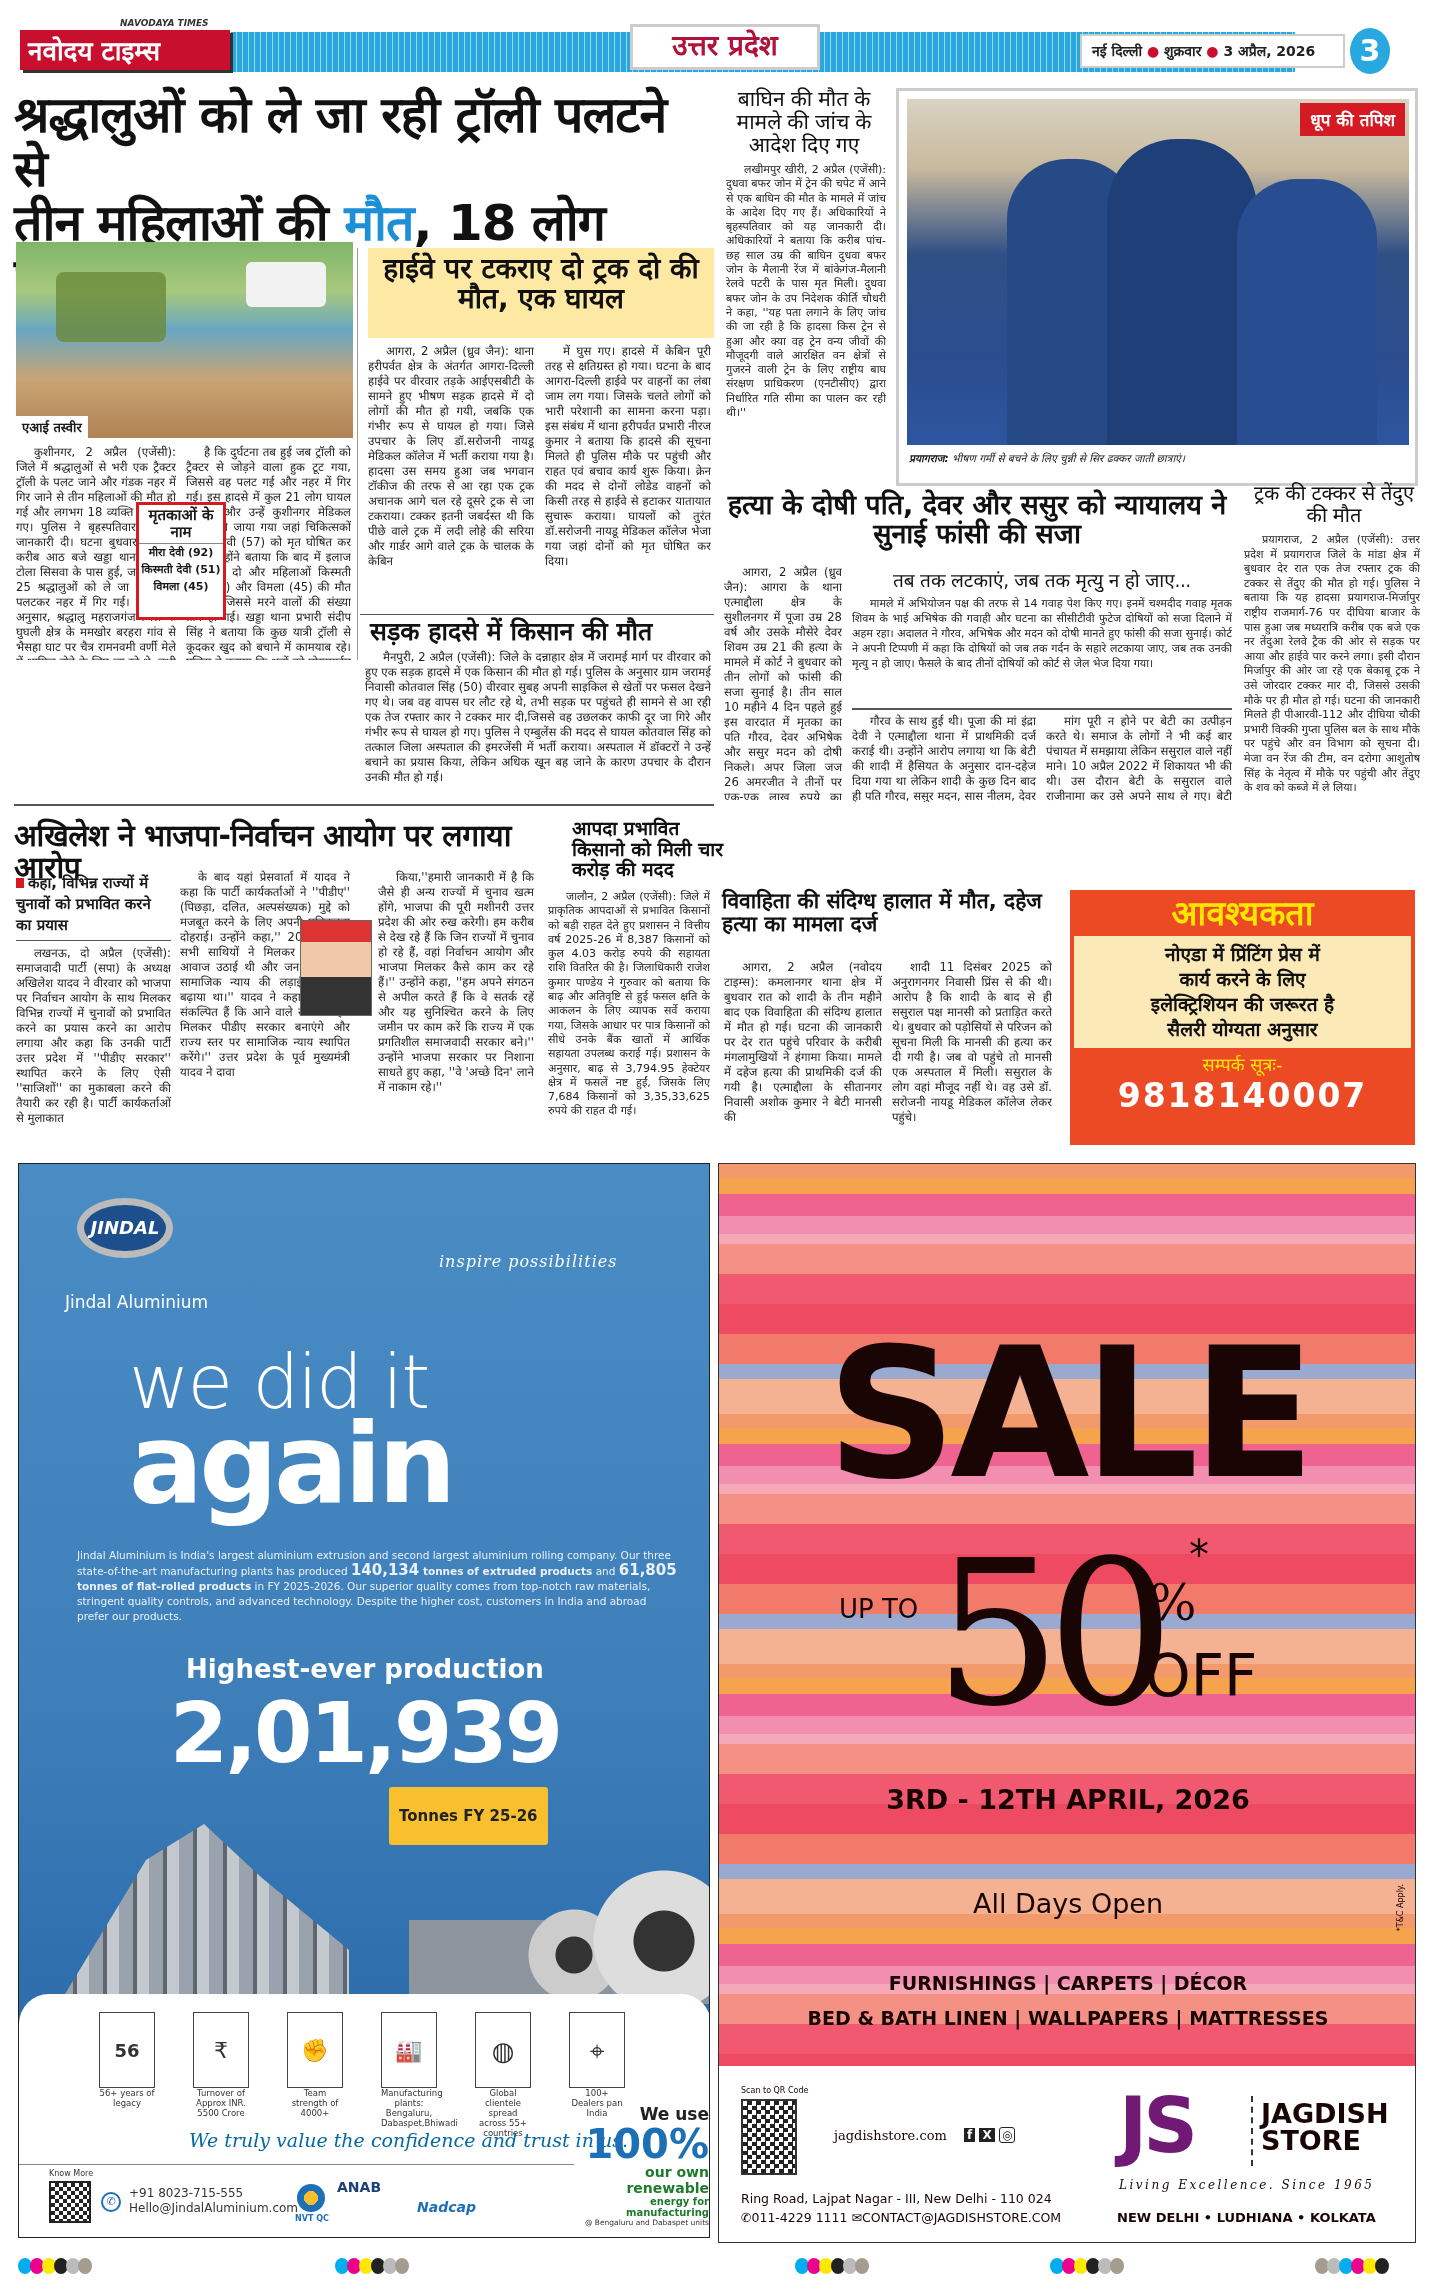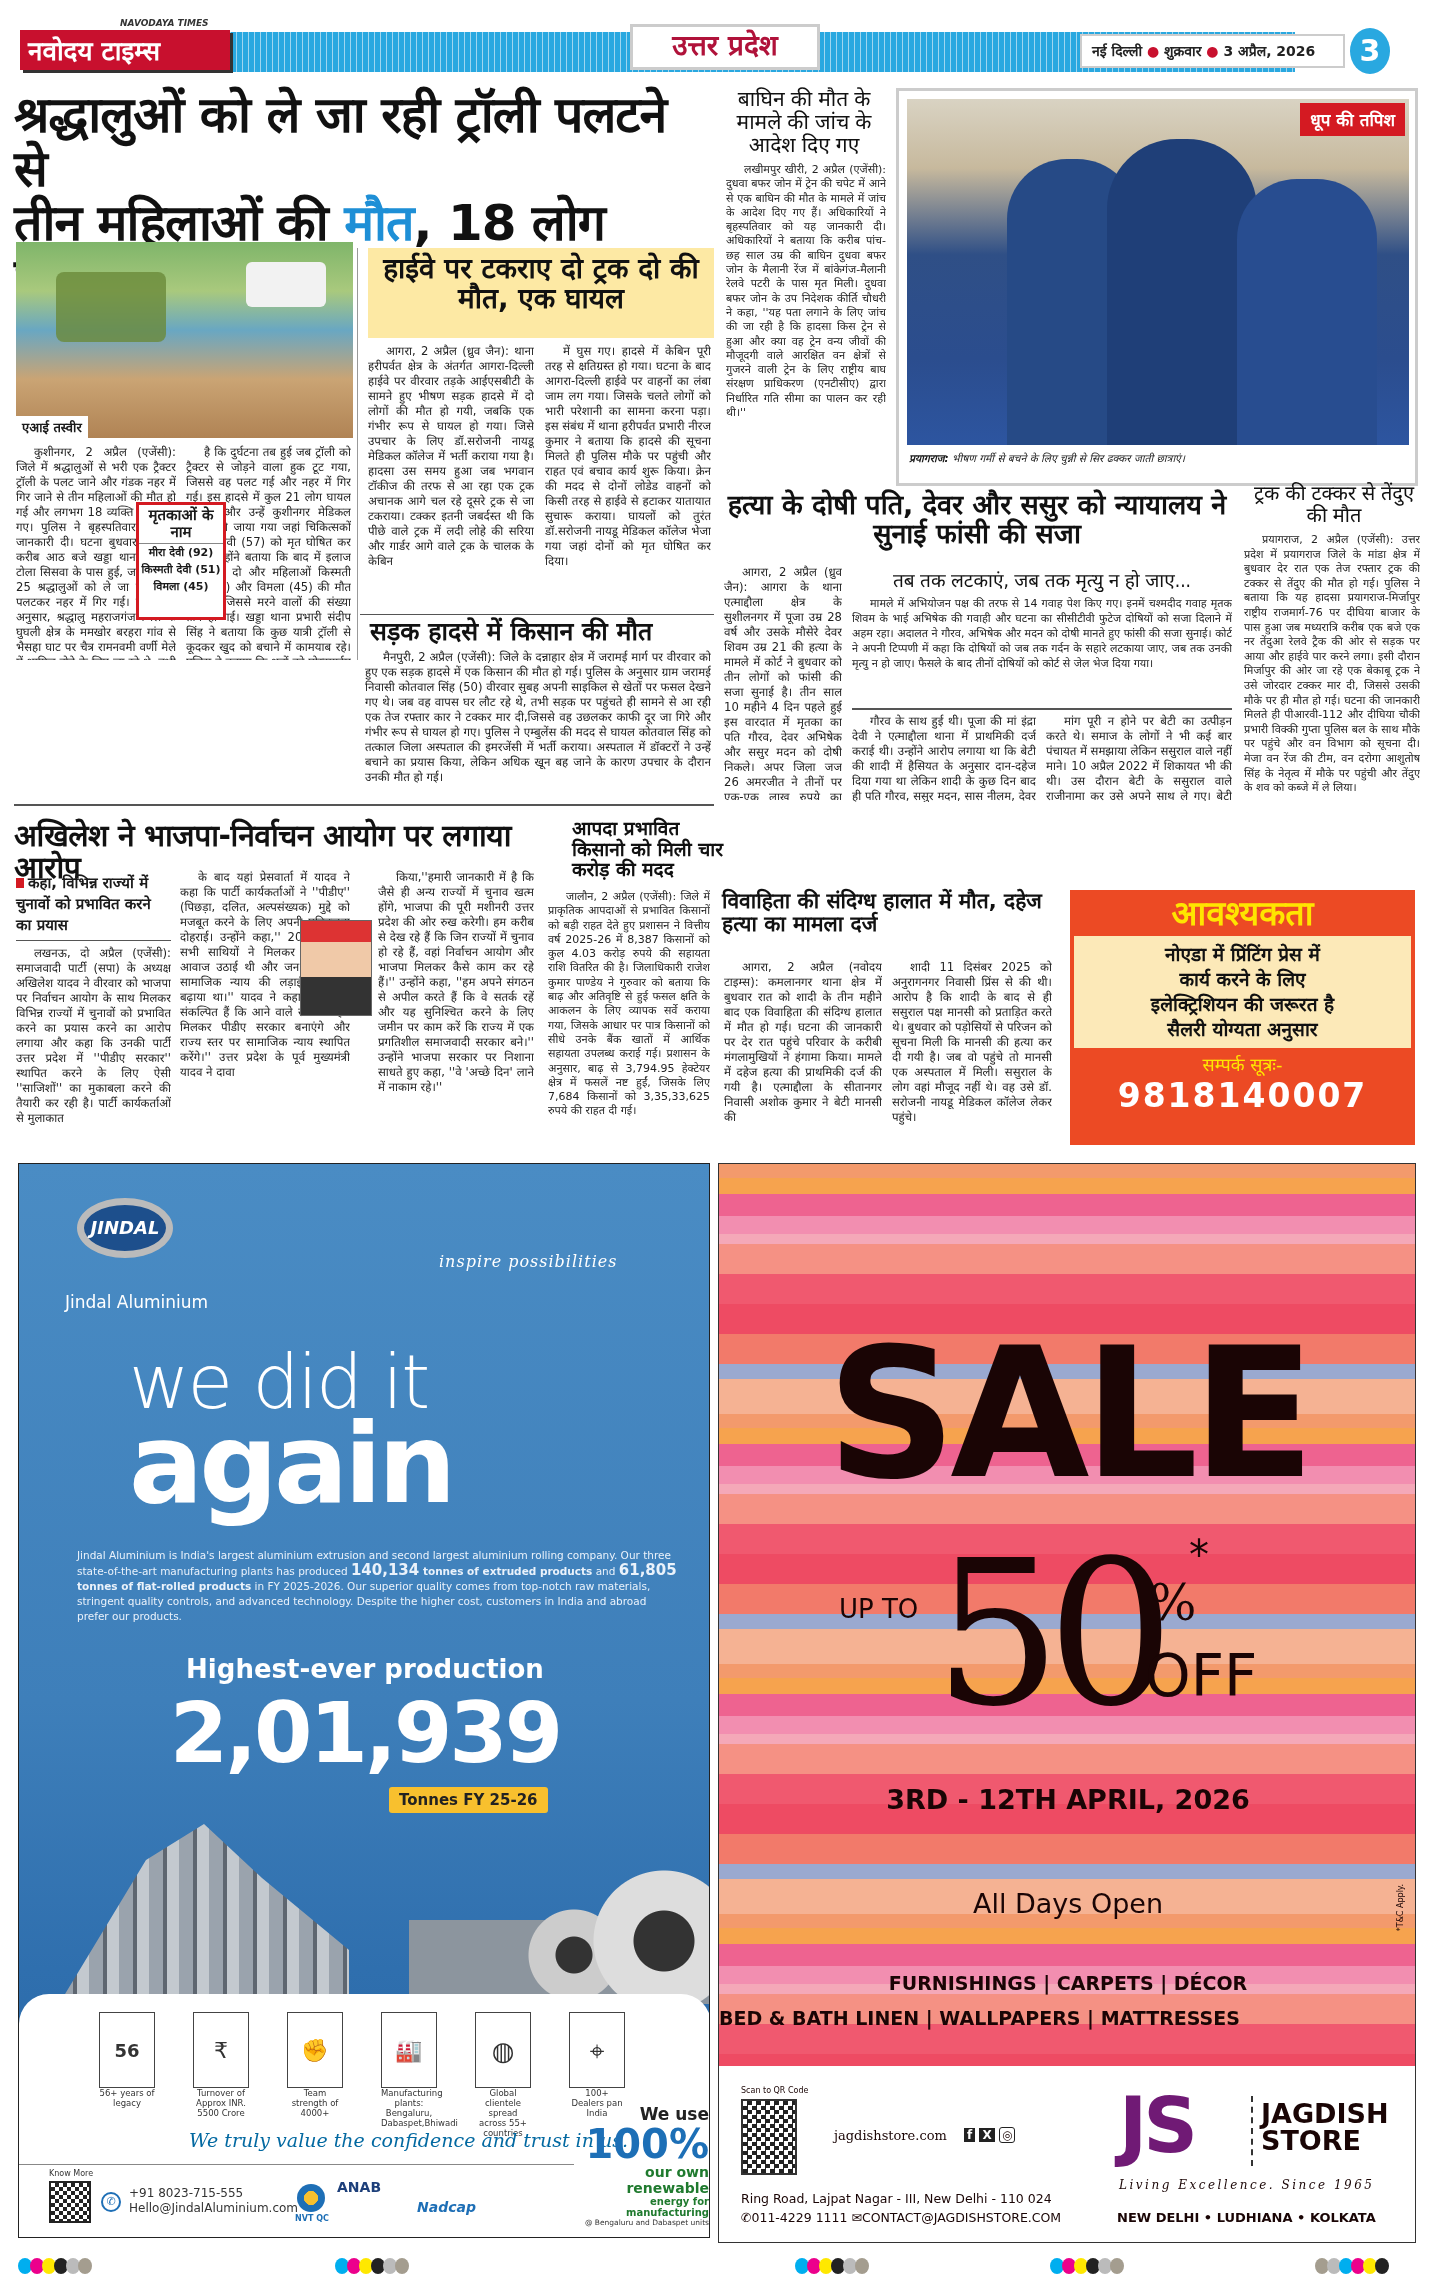--- a/index.html
+++ b/index.html
@@ -174,21 +174,21 @@
   <div class="abs" style="left:58px;top:34px;width:96px;height:60px;border-radius:50%;border:7px solid #bbb;background:#1d4f8c;text-align:center;line-height:46px;font-weight:bold;font-style:italic;font-size:18px">JINDAL</div>
   <div class="abs" style="left:46px;top:128px;font-size:17px">Jindal Aluminium</div>
   <div class="abs" style="left:420px;top:88px;font-size:16px;font-style:italic;font-family:'DejaVu Serif',serif;letter-spacing:1px">inspire possibilities</div>
   <div class="abs" style="left:110px;top:175px;font-size:74px;font-weight:200;letter-spacing:-2px">we did it</div>
   <div class="abs" style="left:110px;top:245px;font-size:110px;font-weight:bold;line-height:110px;letter-spacing:-4px">again</div>
   <div class="abs" style="left:58px;top:384px;width:600px;font-size:10.5px;line-height:15px;color:#eaf2fb">
     <span>Jindal Aluminium is India's largest aluminium extrusion and second largest aluminium rolling company. Our three state-of-the-art manufacturing plants has produced </span><b style="font-size:15px">140,134</b><b> tonnes of extruded products</b><span> and </span><b style="font-size:15px">61,805</b><b> tonnes of flat-rolled products</b><span> in FY 2025-2026. Our superior quality comes from top-notch raw materials, stringent quality controls, and advanced technology. Despite the higher cost, customers in India and abroad prefer our products.</span>
   </div>
   <div class="abs" style="left:0;width:692px;top:490px;text-align:center;font-size:26px;font-weight:bold">Highest-ever production</div>
   <div class="abs" style="left:0;width:692px;top:520px;text-align:center;font-size:84px;font-weight:bold;letter-spacing:-3px">2,01,939</div>
-  <div class="abs" style="left:370px;top:623px;background:#f8c02e;color:#222;padding:4px 10px;border-radius:3px;font-size:15px;font-weight:bold">Tonnes FY 25-26</div>
+  <div class="abs" style="left:370px;top:623px;background:#f8c02e;color:#222;padding:20px 10px;border-radius:3px;font-size:15px;font-weight:bold">Tonnes FY 25-26</div>
   <div class="abs" style="left:40px;top:660px;width:290px;height:180px;background:repeating-linear-gradient(90deg,#9aa3ad 0 14px,#5e6670 14px 18px,#c3c9cf 18px 30px);clip-path:polygon(0 100%,30% 20%,50% 0,70% 30%,100% 70%,100% 100%)"></div>
   <div class="abs" style="left:390px;top:700px;width:300px;height:140px;background:radial-gradient(circle at 85% 55%,#333 0 30px,#ddd 31px 70px,transparent 71px),radial-gradient(circle at 55% 65%,#333 0 18px,#ccc 19px 45px,transparent 46px),linear-gradient(180deg,transparent 40%,#8c959e 40%)"></div>
   <div class="abs" style="left:0;top:830px;width:692px;height:245px;background:#fff;border-radius:30px 30px 0 0;color:#333">
     <div class="abs" style="left:80px;top:18px;display:flex;gap:38px">
       <div style="width:56px;text-align:center;font-size:8.5px">
           <div style="width:56px;height:76px;border:1px solid #444;font-size:18px;line-height:76px;font-weight:bold">56</div>
           <div>56+ years of legacy</div>
         </div>
       <div style="width:56px;text-align:center;font-size:8.5px">
           <div style="width:56px;height:76px;border:1px solid #444;font-size:22px;line-height:76px">₹</div>
@@ -238,21 +238,21 @@
   <div class="abs" style="left:0;width:698px;top:160px;text-align:center;font-size:180px;font-weight:bold;letter-spacing:-6px;line-height:180px">SALE</div>
   <div class="abs" style="left:120px;top:430px;font-size:26px">UP TO</div>
   <div class="abs" style="left:215px;top:370px;font-size:200px;font-family:'DejaVu Serif',serif;line-height:200px;letter-spacing:-14px">50</div>
   <div class="abs" style="left:430px;top:410px;font-size:50px;font-family:'DejaVu Serif',serif">%</div>
   <div class="abs" style="left:470px;top:368px;font-size:40px">*</div>
   <div class="abs" style="left:426px;top:478px;font-size:58px">OFF</div>
   <div class="abs" style="left:0;width:698px;top:620px;text-align:center;font-size:27px;font-weight:bold">3RD - 12TH APRIL, 2026</div>
   <div class="abs" style="left:0;width:698px;top:724px;text-align:center;font-size:27px">All Days Open</div>
   <div class="abs" style="right:10px;top:720px;font-size:8px;writing-mode:vertical-rl;transform:rotate(180deg)">*T&amp;C Apply.</div>
   <div class="abs" style="left:0;width:698px;top:808px;text-align:center;font-size:19px;font-weight:bold">FURNISHINGS | CARPETS | DÉCOR</div>
-  <div class="abs" style="left:0;width:698px;top:843px;font-size:19px;font-weight:bold">BED &amp; BATH LINEN | WALLPAPERS | MATTRESSES</div>
+  <div class="abs" style="left:0;width:698px;top:843px;text-align:center;font-size:19px;font-weight:bold">BED &amp; BATH LINEN | WALLPAPERS | MATTRESSES</div>
   <div class="abs" style="left:0;top:902px;width:698px;height:178px;background:#fff">
     <div class="abs" style="left:22px;top:20px;font-size:8px">Scan to QR Code</div>
     <div class="abs" style="left:22px;top:33px;width:56px;height:76px;background:repeating-conic-gradient(#222 0 25%,#fff 0 50%) 0 0/9px 9px;border:2px solid #333"></div>
     <div class="abs" style="left:115px;top:62px;font-size:13px;font-family:'DejaVu Serif',serif">jagdishstore.com</div>
     <div class="abs" style="left:245px;top:62px;font-size:12px;font-weight:bold">
       <span style="background:#222;color:#fff;padding:0 3px">f</span>
       <span style="background:#222;color:#fff;padding:0 3px">X</span>
       <span style="border:1px solid #222;border-radius:3px;padding:0 2px">◎</span>
     </div>
     <div class="abs" style="left:22px;top:125px;font-size:12.5px">Ring Road, Lajpat Nagar - III, New Delhi - 110 024</div>

